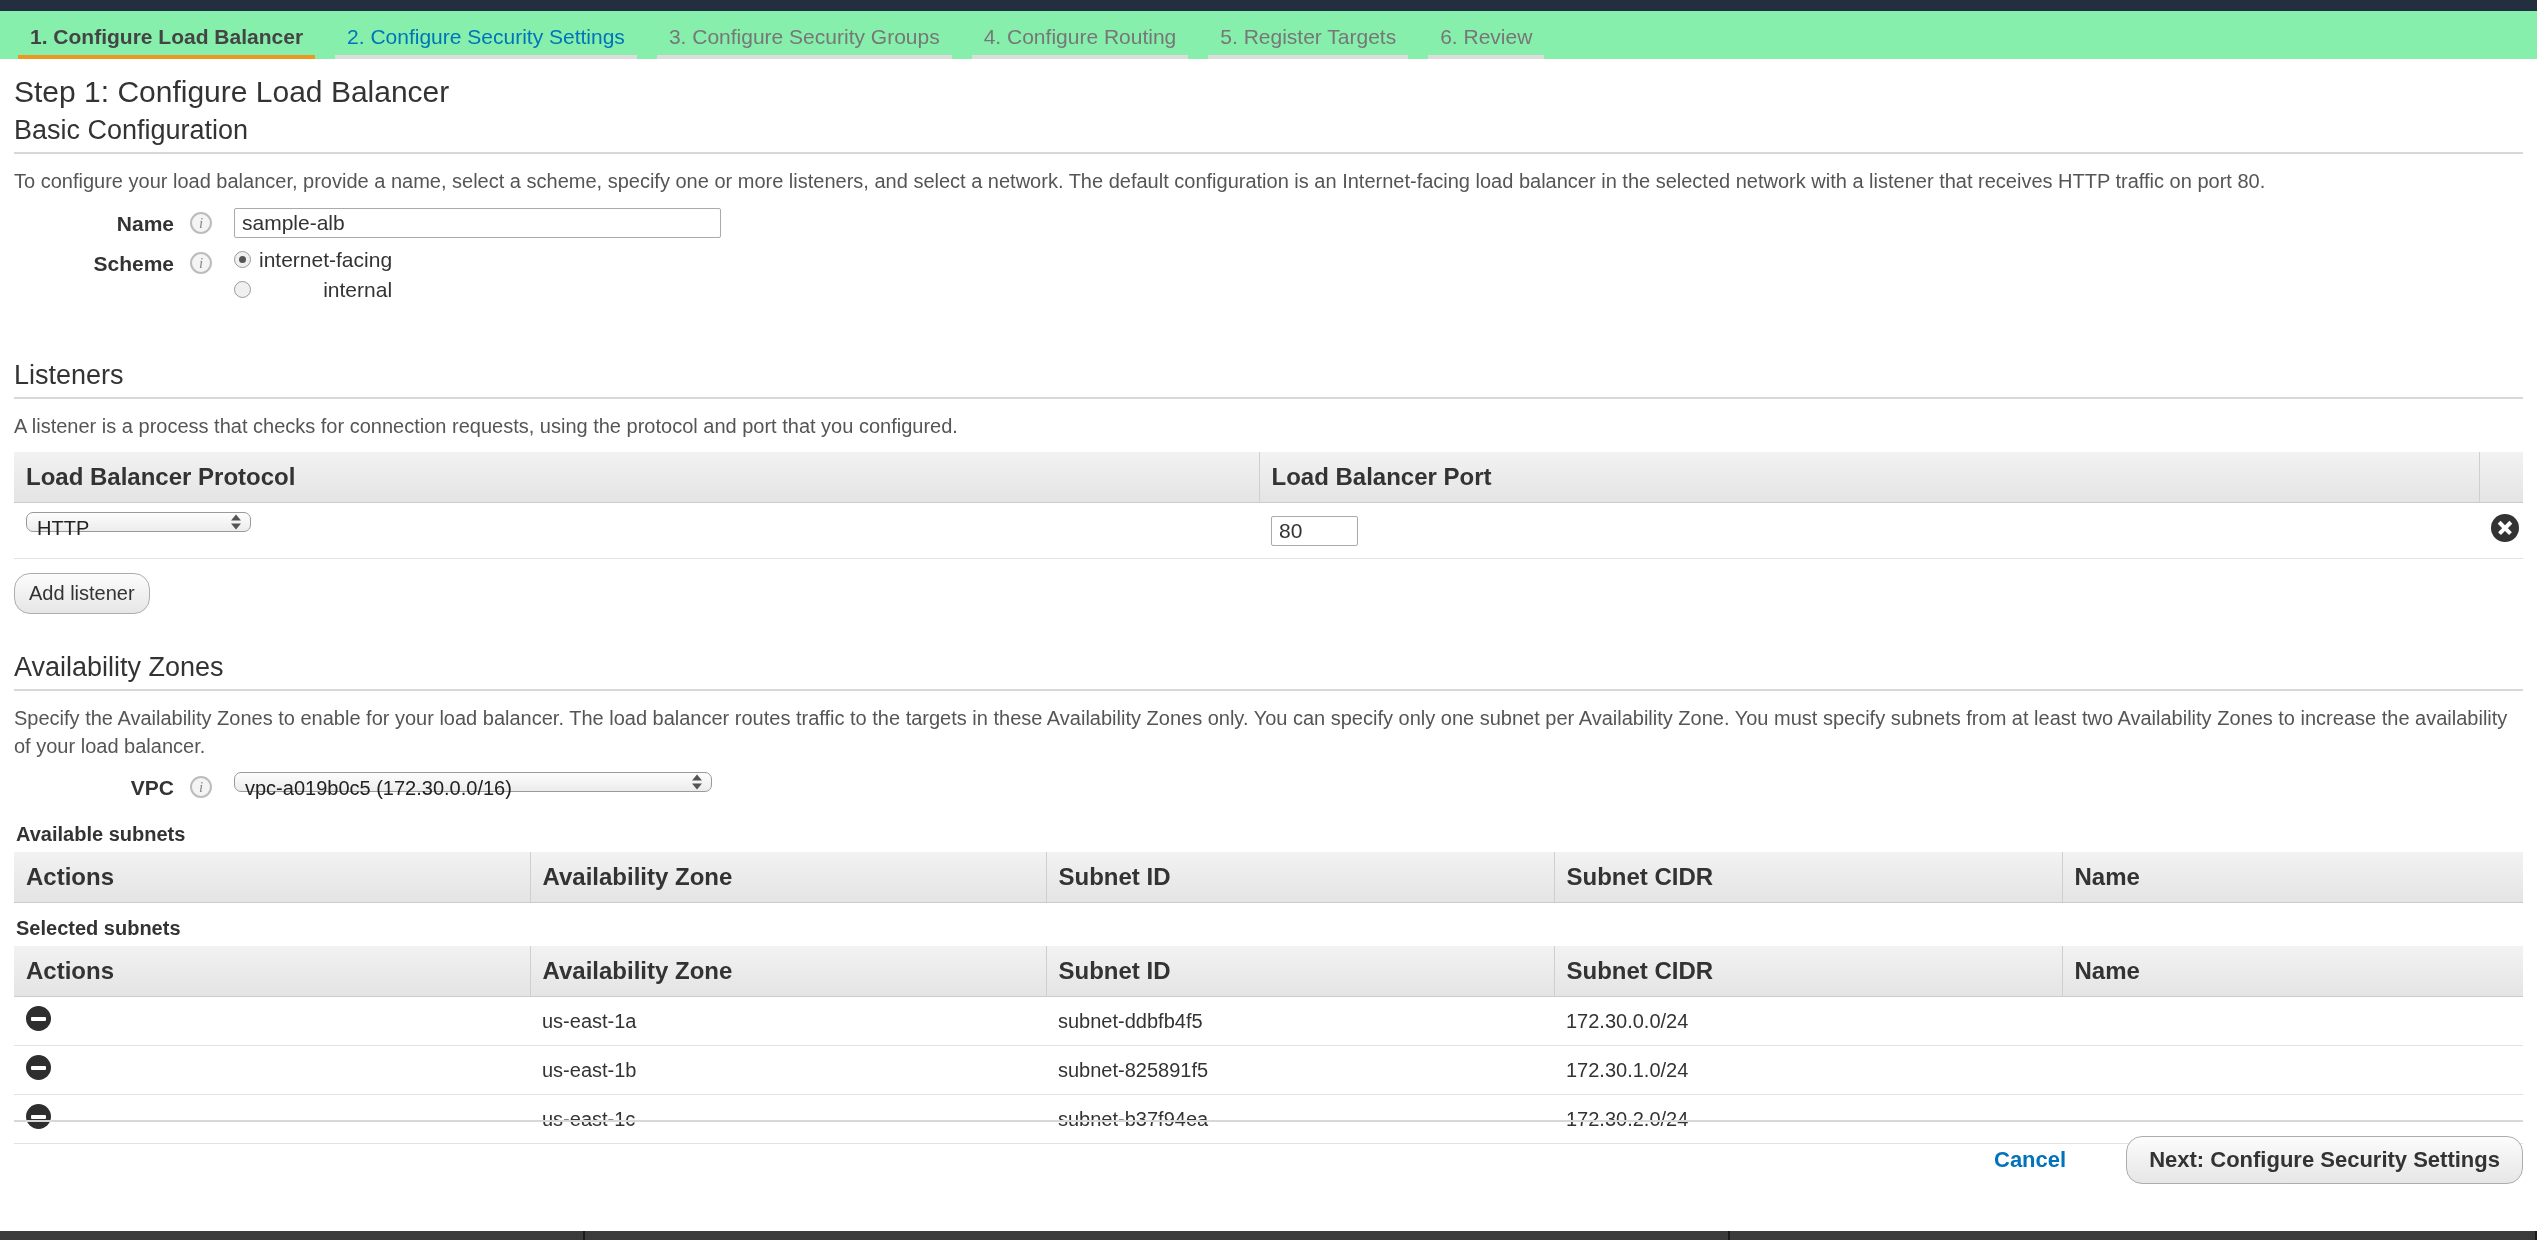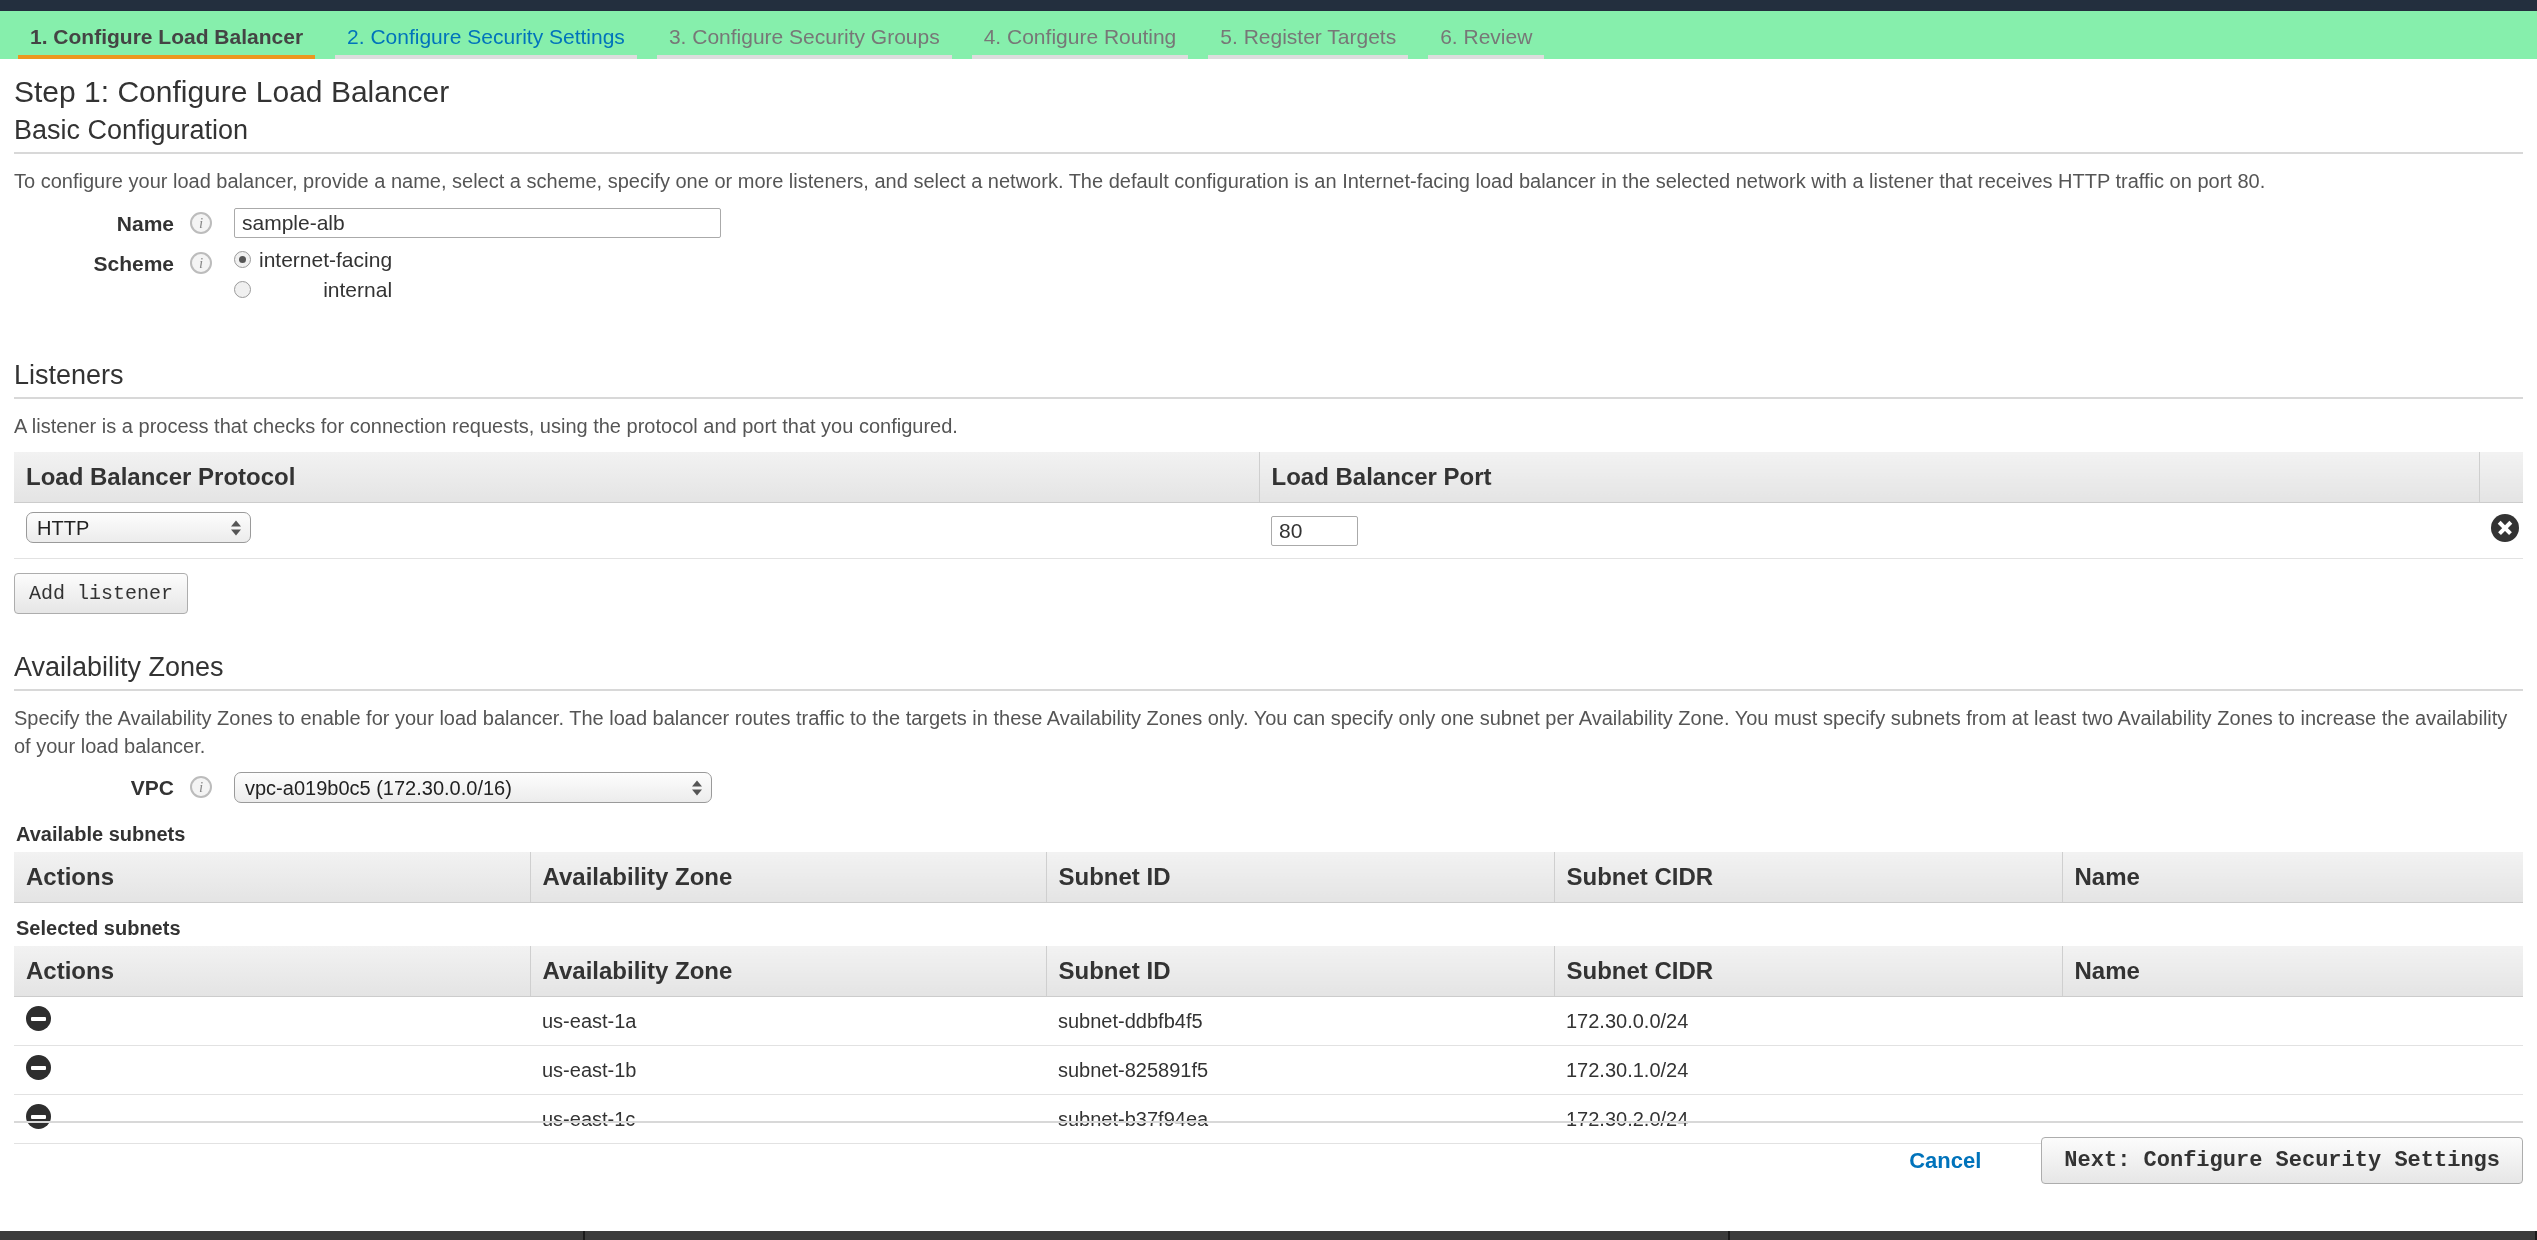--- a/index.html
+++ b/index.html
@@ -166,21 +166,21 @@
   }
   .radio-label { font-size: 21px; color: #333333; }
 
   
   .select {
     position: relative;
     display: inline-block;
     border: 1px solid #9a9a9a;
     border-radius: 7px;
     background: linear-gradient(#fdfdfd, #ececec);
-    height: 31px;
+    height: 20px;
     font-size: 20px;
     color: #222222;
     cursor: pointer;
   }
   .select .val {
     padding: 4px 34px 4px 10px;
     white-space: nowrap;
     overflow: hidden;
   }
   .select .arrows {
@@ -196,26 +196,26 @@
     border-left: 5px solid transparent;
     border-right: 5px solid transparent;
   }
   .select .arrows i.up { border-bottom: 6px solid #555555; }
   .select .arrows i.dn { border-top: 6px solid #555555; }
   #protocol-select { width: 225px; }
   #vpc-select { width: 478px; }
 
   
   button.btn {
-    font-family: Liberation Mono, monospace;
+    font-family: Liberation Sans, sans-serif;
     font-size: 20px;
     color: #333333;
     background: linear-gradient(#fcfcfc, #e6e6e6);
     border: 1px solid #adadad;
-    border-radius: 4px;
+    border-radius: 16px;
     padding: 8px 14px;
     cursor: pointer;
   }
   button.btn.primary {
     font-weight: bold;
     font-size: 22px;
     padding: 10px 22px;
   }
   a.cancel-link {
     color: #0073bb;

